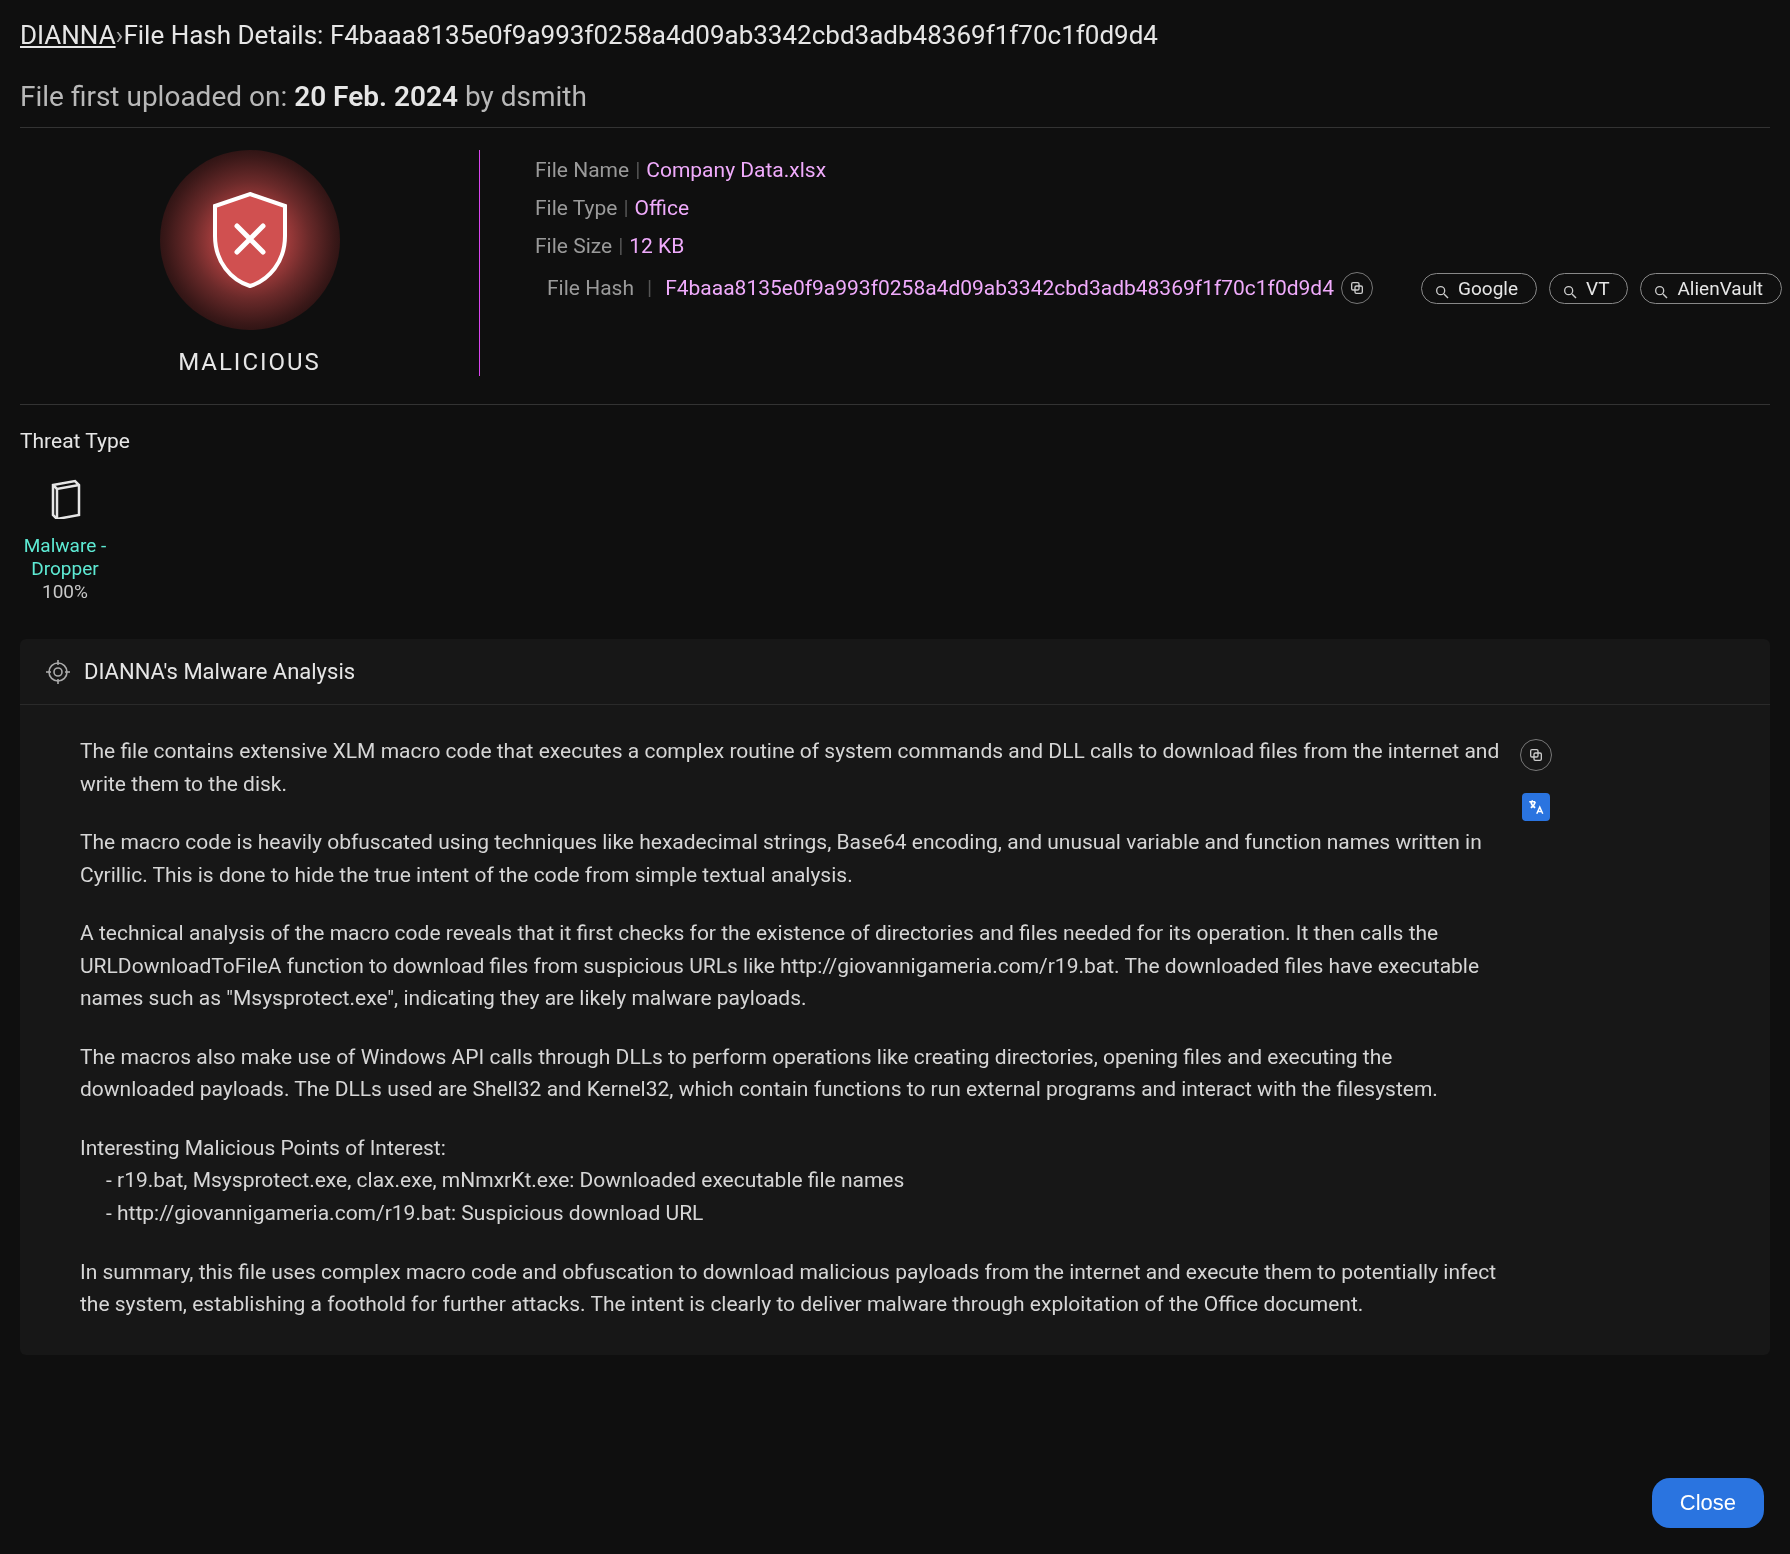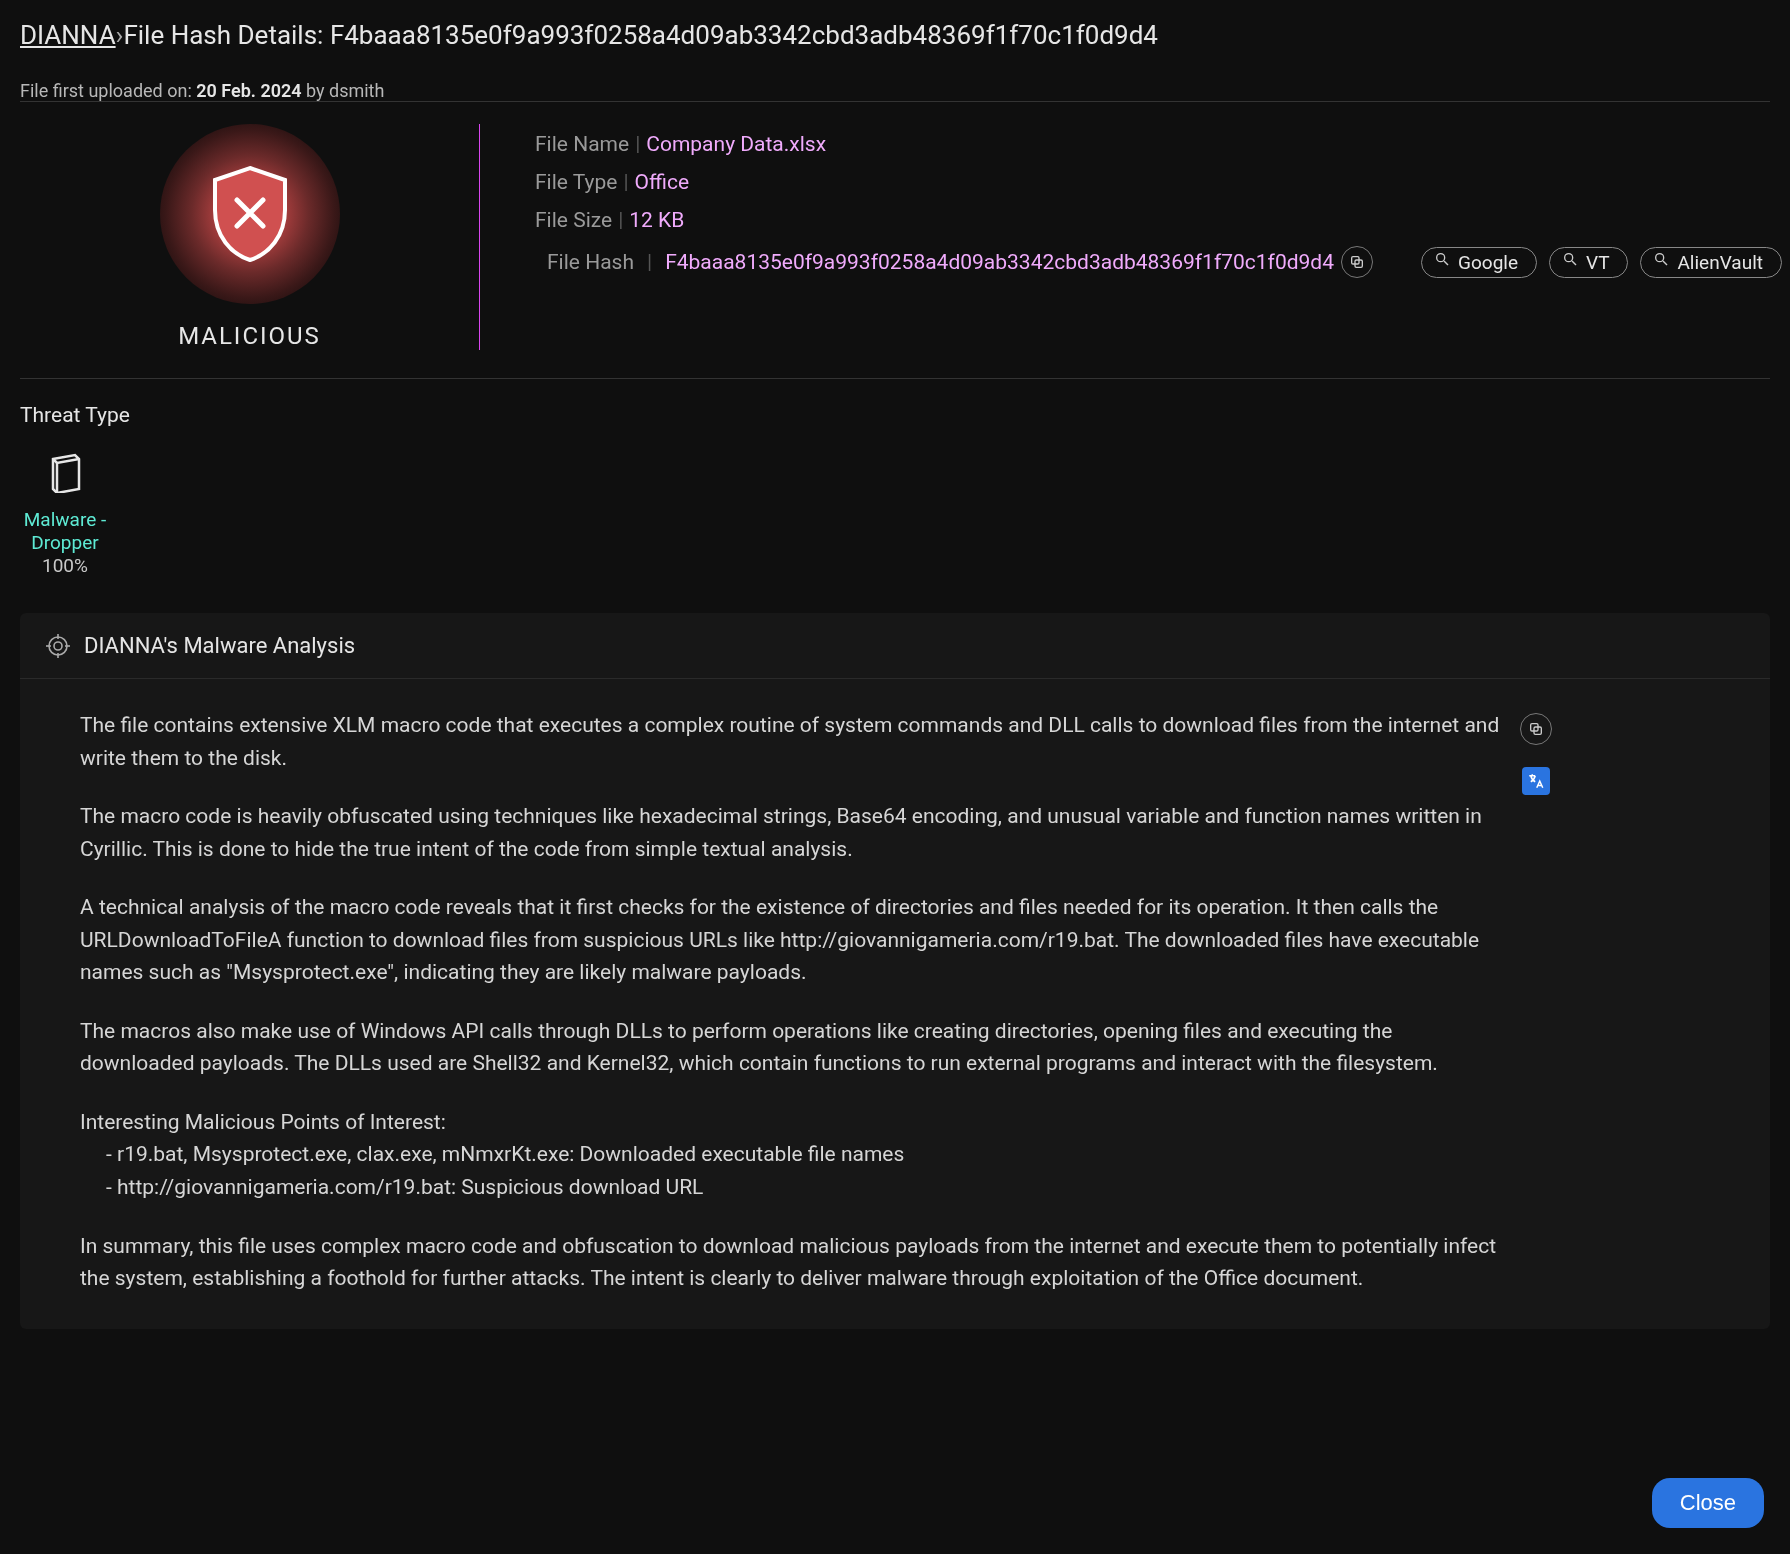--- a/index.html
+++ b/index.html
@@ -20,23 +20,23 @@
     font-size: 26px;
     color: #e6e6e6;
     margin-bottom: 30px;
   }
   .breadcrumb-root {
     text-decoration: underline;
     cursor: pointer;
   }
   .breadcrumb-sep { color: #aaa; }
   .upload-line {
-    font-size: 18px;
+    font-size: 28px;
     color: #b8b8b8;
-    margin-bottom: 0;
+    margin-bottom: 14px;
   }
   .upload-line .bold { color: #e6e6e6; font-weight: 600; }
   .summary-row {
     display: flex;
     padding: 22px 0 28px 0;
     border-top: 1px solid #333;
     border-bottom: 1px solid #333;
   }
   .verdict-col {
     width: 460px;
@@ -75,21 +75,21 @@
     width:32px; height:32px; border:1.5px solid #777; border-radius:50%;
     display:inline-flex; align-items:center; justify-content:center;
     cursor:pointer; flex-shrink:0;
   }
   .copy-btn svg { stroke:#ccc; }
   .search-pills { margin-left:auto; display:flex; gap:12px; }
   .pill {
     border:1.5px solid #888; border-radius:18px;
     padding:3px 18px 3px 12px;
     font-size:19px; color:#e6e6e6;
-    display:inline-flex; align-items:flex-start; gap:8px;
+    display:inline-flex; align-items:flex-end; gap:8px;
     cursor:pointer;
   }
   .pill svg { stroke:#ccc; }
   .threat-section { padding: 24px 0 30px 0; }
   .threat-title { font-size:21px; color:#e6e6e6; margin-bottom:22px; }
   .threat-block { display:flex; flex-direction:column; align-items:center; width:130px; margin-left: -20px;}
   .threat-icon { margin-bottom:10px; }
   .threat-name { font-size:19px; color:#5eead4; text-align:center; }
   .threat-pct { font-size:19px; color:#c8c8c8; text-align:left; }
   .analysis-panel {

